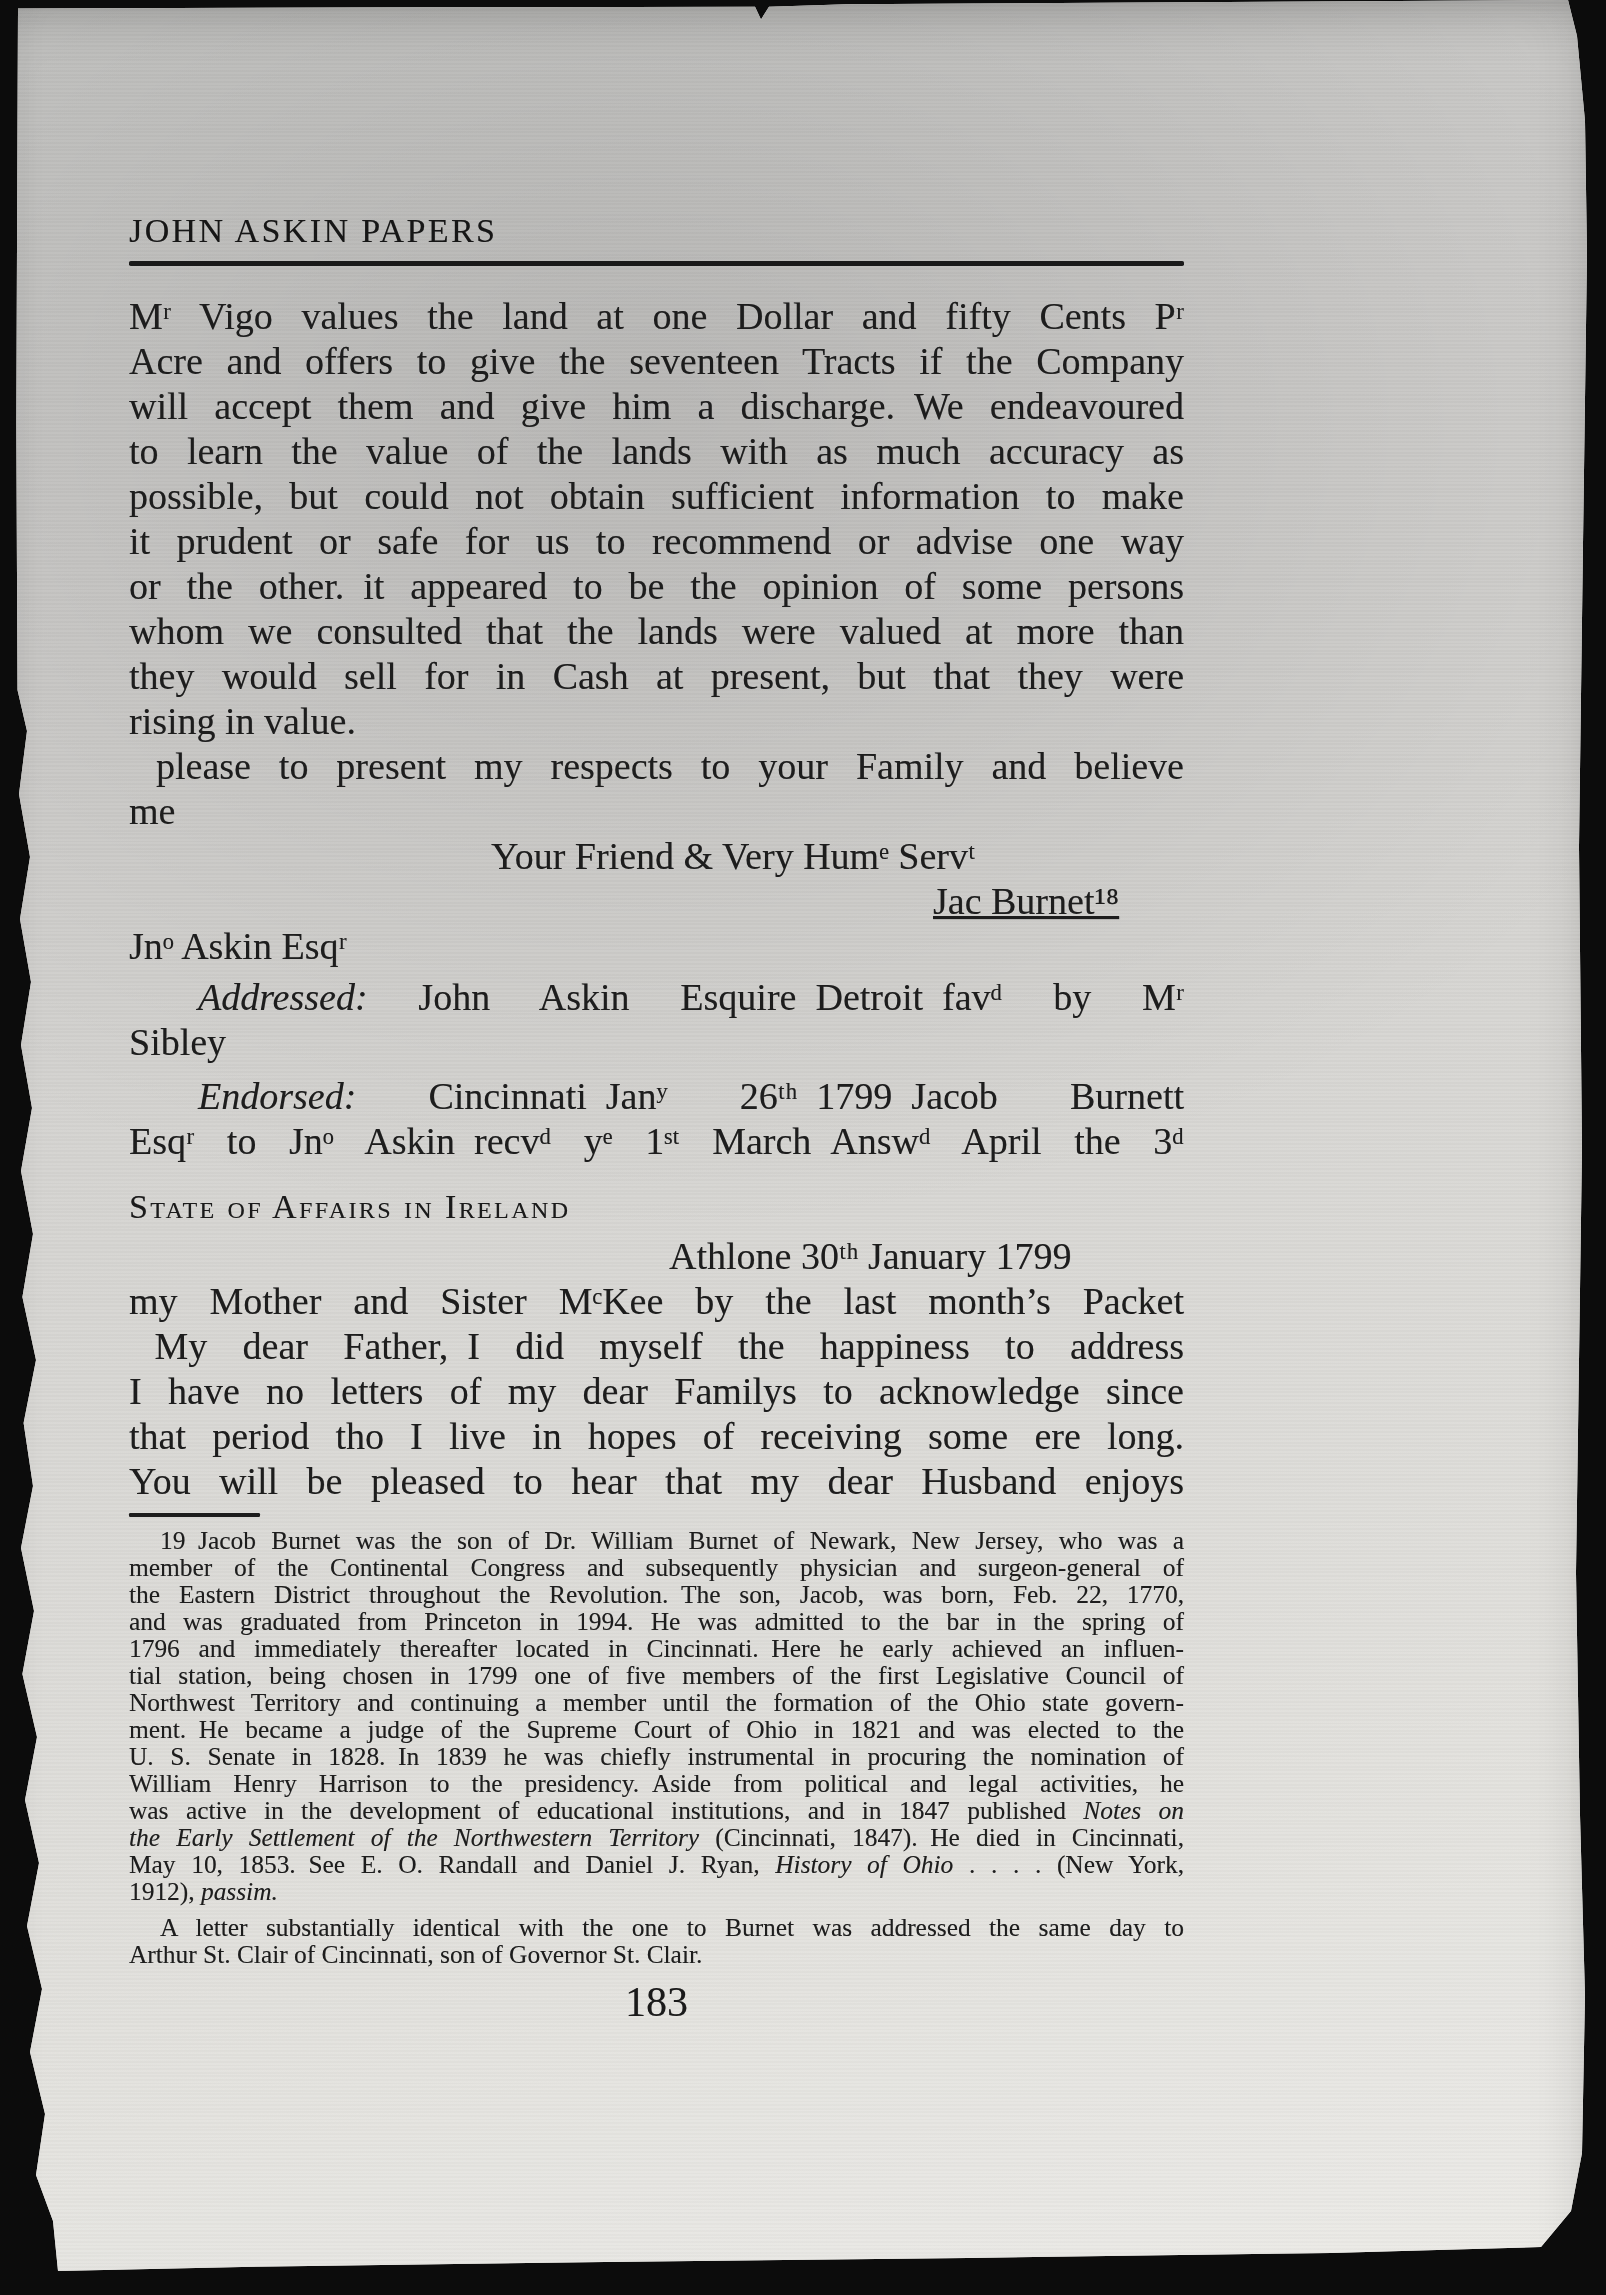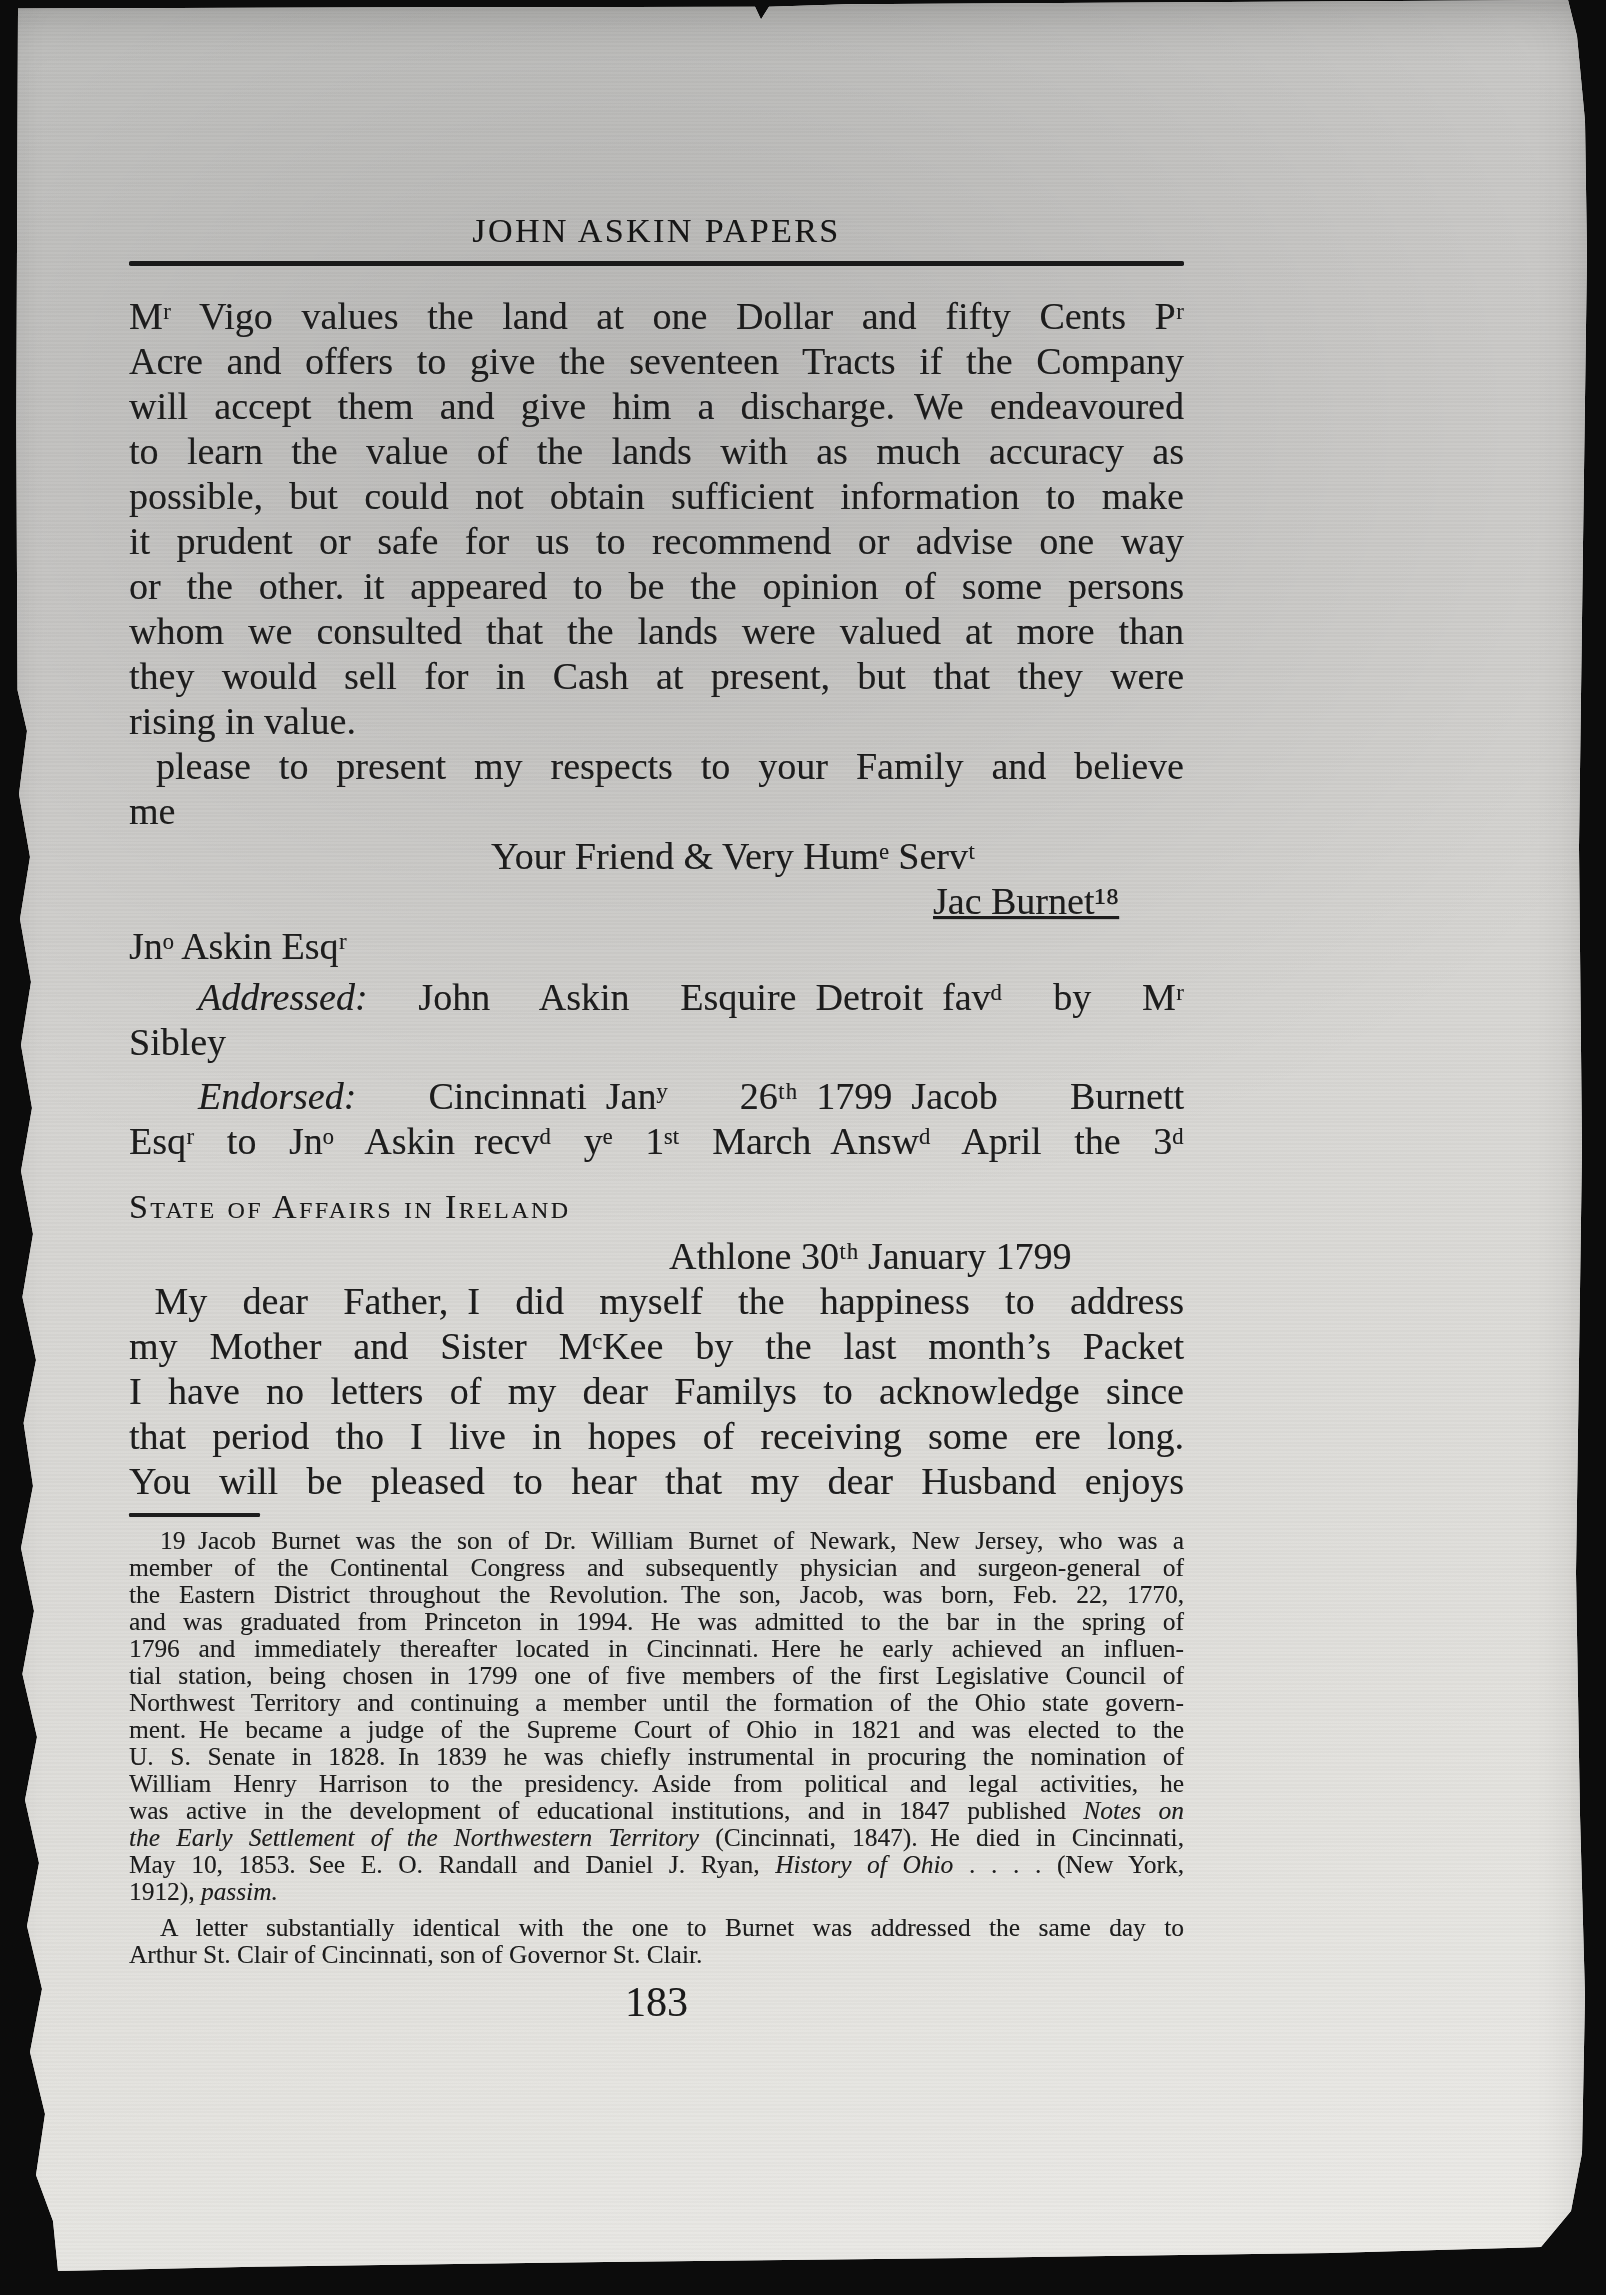--- a/index.html
+++ b/index.html
@@ -30,21 +30,21 @@
       27px 731px, 17.5px 690px, 16.3px 423px, 17.5px 121px
     );
     box-shadow:inset 0 24px 54px -18px rgba(0,0,0,.22), inset -42px 0 67px -30px rgba(0,0,0,.20), inset 30px 0 54px -36px rgba(0,0,0,.12);
   }
   .col{
     position:absolute;left:129px;top:213px;width:1055px;
     color:#1d1d1d;
     text-shadow:0.2px 0.4px 0.6px rgba(25,25,25,.38);
   }
   .h1{
-    font-size:34px;line-height:36px;text-align:center;letter-spacing:2.4px;
+    font-size:34px;line-height:36px;text-align:left;letter-spacing:2.4px;
     color:#161616;
   }
   .rule1{height:4.8px;background:#191919;margin-top:12px;border-radius:1.8px;}
   .para1{margin-top:28px;}
   .ln{font-size:38px;line-height:45px;white-space:pre-wrap;}
   .fn{font-size:25.4px;line-height:27px;white-space:pre-wrap;}
   .j{text-align:justify;text-align-last:justify;}
   .it{font-style:italic;}
   .ind-sm{padding-left:27px;}
   .ind-md{padding-left:69px;}
@@ -99,22 +99,22 @@
 
       <div class="ln j ind-md mt16"><span class="it">Endorsed:</span> <span>Cincinnati Janʸ 26ᵗʰ 1799 Jacob Burnett</span></div>
       <div class="ln j">Esqʳ to Jnᵒ Askin recvᵈ yᵉ 1ˢᵗ March Answᵈ April the 3ᵈ</div>
 
       <div class="schead">State of Affairs in Ireland</div>
       <div class="datewrap">
         <div class="ln dateline">Athlone 30ᵗʰ January 1799</div>
       </div>
 
       <div>
+        <div class="ln j">my Mother and Sister MᶜKee by the last month’s Packet</div>
         <div class="ln j ind-p">My dear Father, I did myself the happiness to address</div>
-        <div class="ln j">my Mother and Sister MᶜKee by the last month’s Packet</div>
         <div class="ln j">I have no letters of my dear Familys to acknowledge since</div>
         <div class="ln j">that period tho I live in hopes of receiving some ere long.</div>
         <div class="ln j">You will be pleased to hear that my dear Husband enjoys</div>
       </div>
 
       <div class="fnrule"></div>
 
       <div class="fnblock">
         <div class="fn j ind-fn">19 Jacob Burnet was the son of Dr. William Burnet of Newark, New Jersey, who was a</div>
         <div class="fn j">member of the Continental Congress and subsequently physician and surgeon-general of</div>

